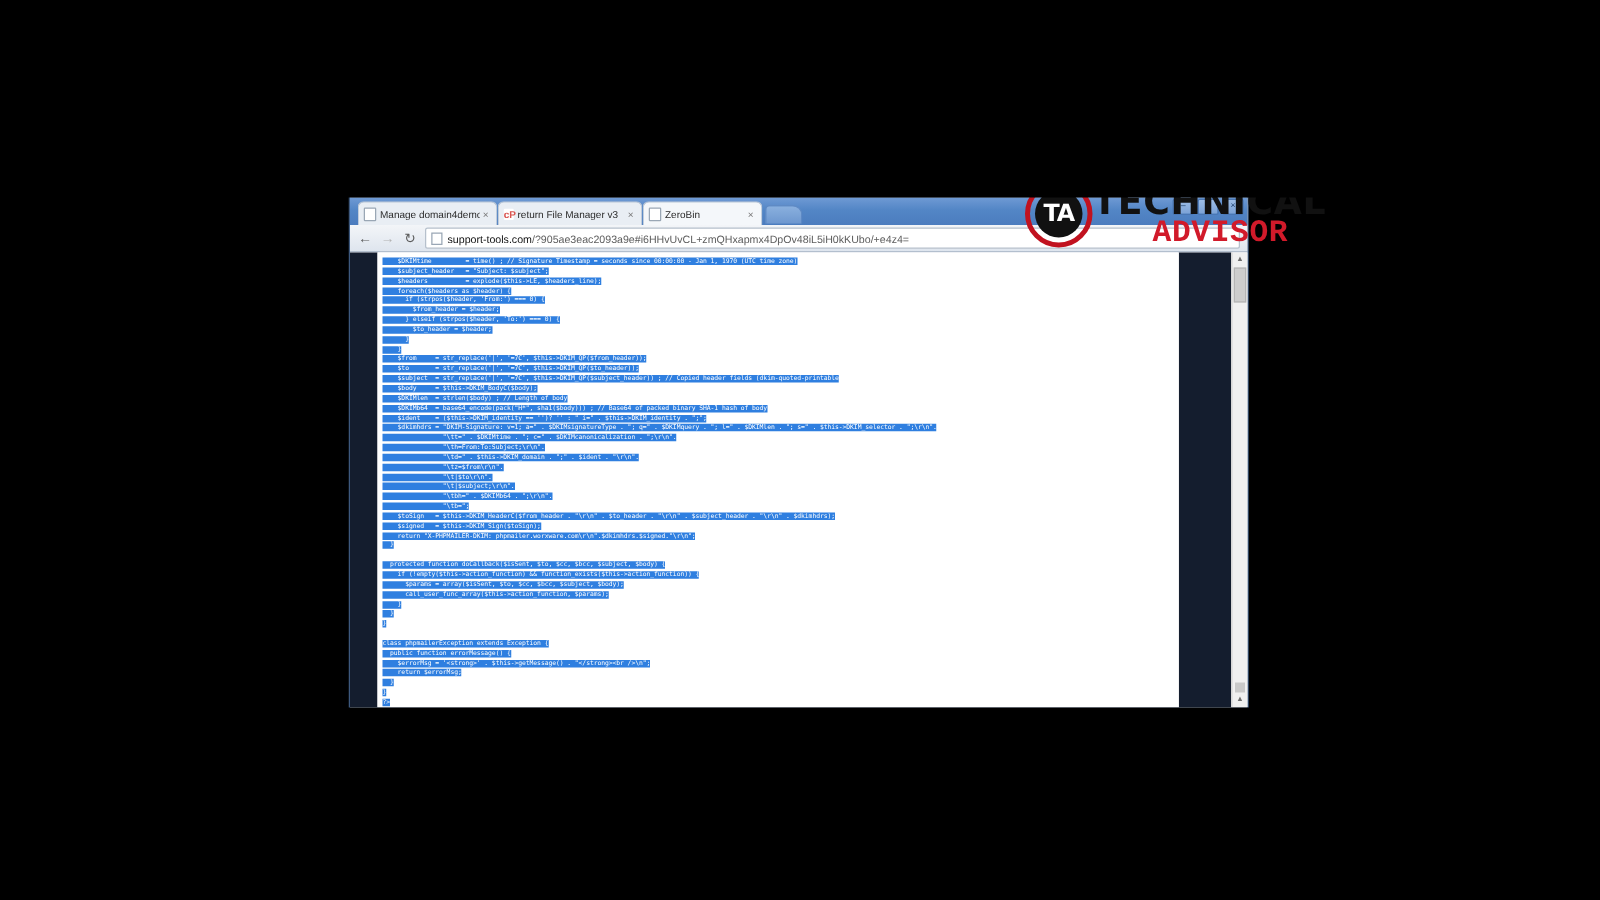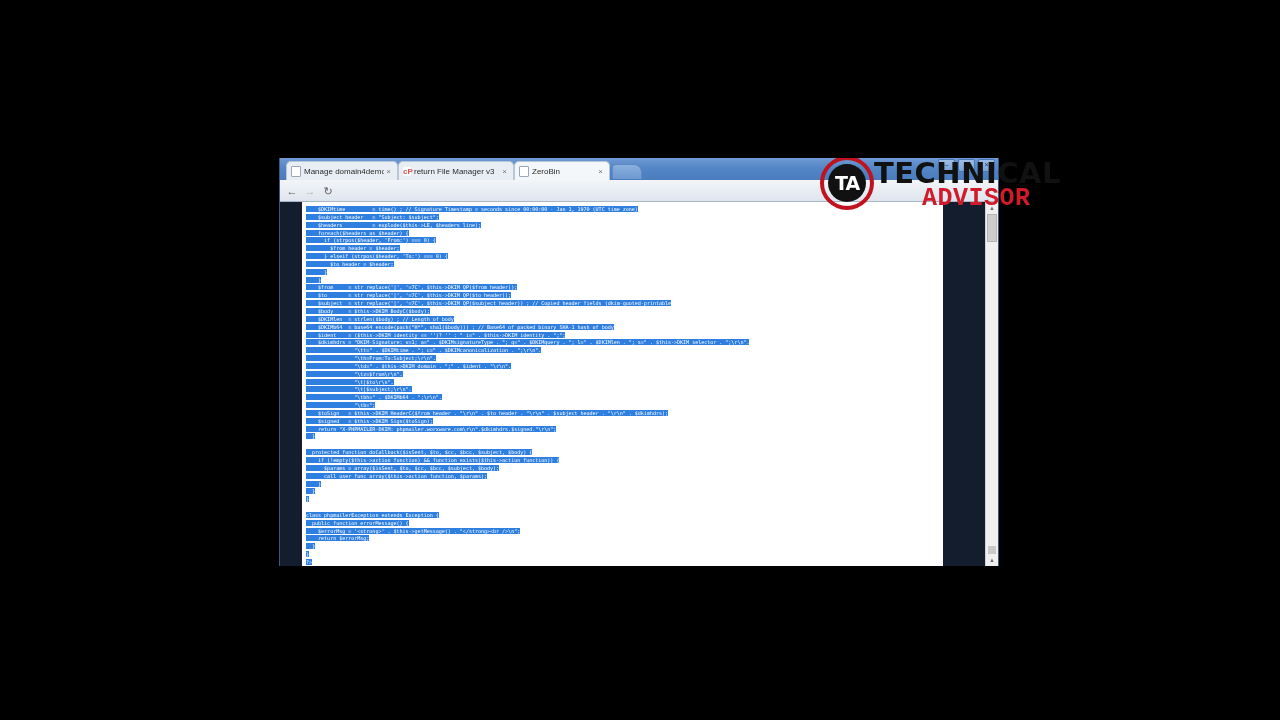--- a/index.html
+++ b/index.html
@@ -65,21 +65,21 @@
                background:#cdcdcd;border:1px solid #b5b5b5;}
   .sbar .grip{position:absolute;left:2px;bottom:12px;width:8px;height:8px;
               background:#c9c9c9;}
 
   pre.code{margin:0;font-family:"DejaVu Sans Mono","Liberation Mono",monospace;
            font-size:5.1px;line-height:7.85px;color:#ffffff;white-space:pre;
            letter-spacing:-0.05px;}
   pre.code .hl{background:#2f7fe0;color:#ffffff;}
 
   
-  .logo{position:absolute;left:812px;top:148px;width:200px;height:72px;
+  .logo{position:absolute;left:812px;top:136px;width:200px;height:72px;
         pointer-events:none;}
   .logo .ring{position:absolute;left:8px;top:8px;width:54px;height:54px;
               border-radius:50%;border:4px solid #c1121f;box-sizing:border-box;}
   .logo .mono{position:absolute;left:16px;top:16px;width:38px;height:38px;
               border-radius:50%;background:#111;color:#fff;
               font-family:"DejaVu Sans",sans-serif;font-weight:bold;
               font-size:19px;line-height:38px;text-align:center;
               letter-spacing:-1px;}
   .logo .w1{position:absolute;left:62px;top:8px;font-size:29px;font-weight:bold;
             color:#111;letter-spacing:0.5px;font-family:"DejaVu Sans",sans-serif;}
@@ -117,20 +117,25 @@
         <div class="wbtn">–</div>
         <div class="wbtn">□</div>
         <div class="wbtn">×</div>
       </div>
     </div>
 
     <div class="navbar">
       <span class="navico">←</span>
       <span class="navico dim">→</span>
       <span class="navico">↻</span>
+      <div class="omnibox">
+        <span class="pico"></span>
+        <span class="host">support-tools.com</span>
+          <span class="path">/?905ae3eac2093a9e#i6HHvUvCL+zmQHxapmx4DpOv48iL5iH0kKUbo/+e4z4=</span>
+      </div>
     </div>
 
     <div class="viewport">
       <div class="leftrail"></div>
       <div class="paste">
         <pre class="code"><span class="hl">    $DKIMtime         = time() ; // Signature Timestamp = seconds since 00:00:00 - Jan 1, 1970 (UTC time zone)
     $subject_header   = "Subject: $subject";
     $headers          = explode($this-&gt;LE, $headers_line);
     foreach($headers as $header) {
       if (strpos($header, 'From:') === 0) {

